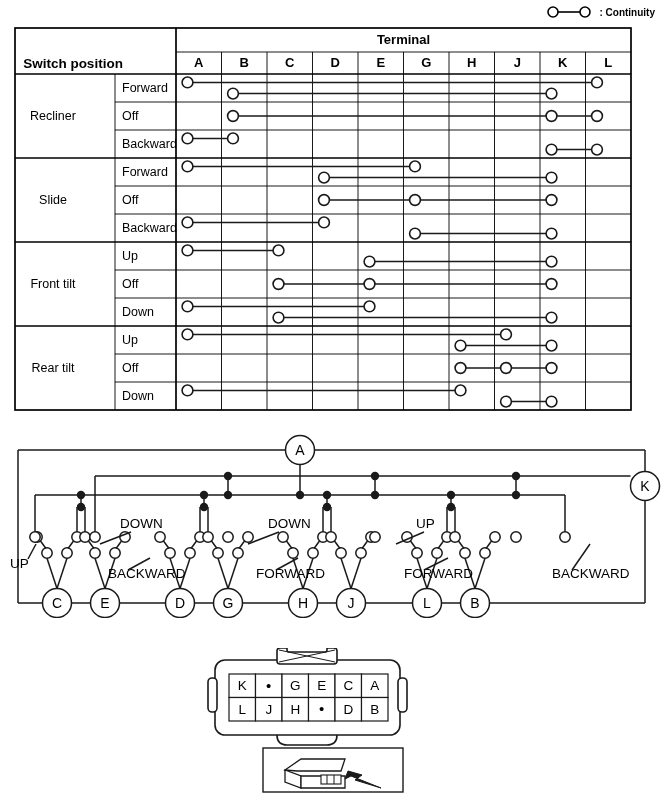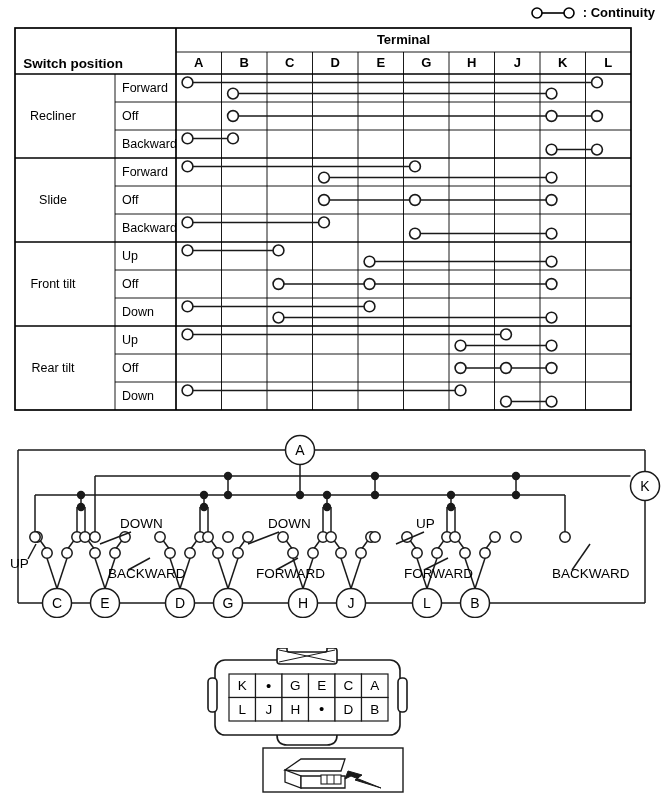--- a/index.html
+++ b/index.html
@@ -1,20 +1,20 @@
 <!DOCTYPE html>
 <html><head>
 <meta charset="utf-8">
 <style>
   html,body{margin:0;padding:0;background:#fff;}
   body{width:663px;height:793px;position:relative;
        font-family:"Liberation Sans",sans-serif;color:#000;
        -webkit-font-smoothing:none;}
   .legend{position:absolute;right:8px;top:5px;display:flex;align-items:center;gap:4px;
-          font-size:13px;font-weight:bold;}
+          font-size:10px;font-weight:bold;}
   .legend svg{display:block;}
   #tableWrap{position:absolute;left:14px;top:27px;}
   #circuitWrap{position:absolute;left:0px;top:428px;}
   #connWrap{position:absolute;left:0px;top:648px;}
   svg text{font-family:"Liberation Sans",sans-serif;}
 </style>
 </head>
 <body>
 
 <div class="legend">

